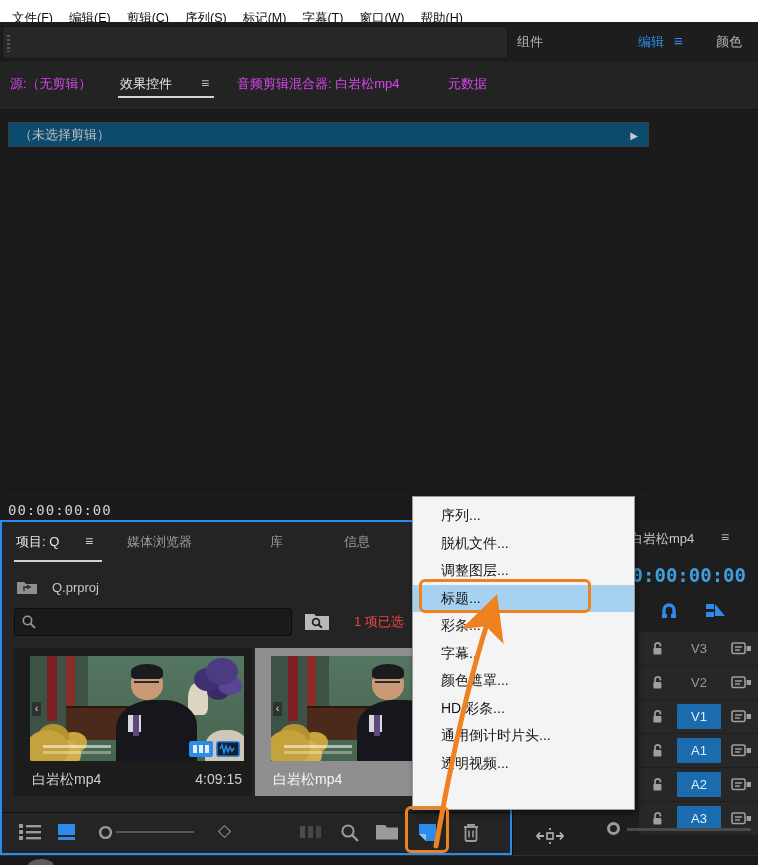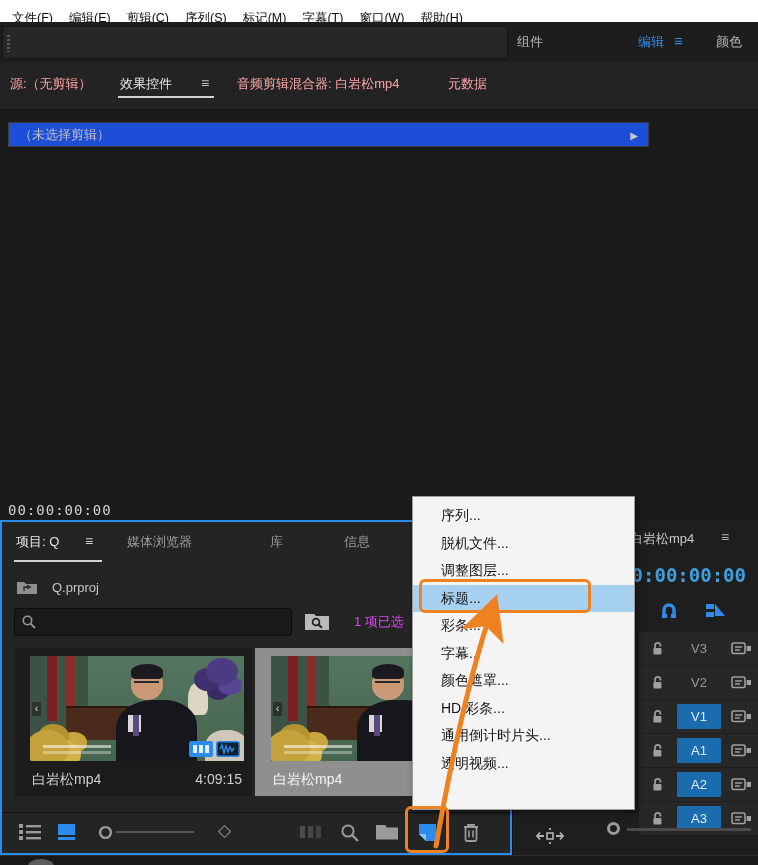--- a/index.html
+++ b/index.html
@@ -22,49 +22,49 @@
   #ws-field { position:absolute; left:2px; top:4px; width:506px; height:33px; background:#272727;
               border:1px solid #151515; border-radius:2px; }
   #ws-grip { position:absolute; left:4px; top:8px; width:3px; height:17px;
              background:repeating-linear-gradient(#5a5a5a 0 2px, transparent 2px 4px); }
   .ws-label { position:absolute; top:0; height:40px; line-height:40px; font-size:13px; color:#b5b5b5; }
   .ws-label.active { color:var(--accent); }
   #ws-menu-icon { position:absolute; left:674px; top:0; height:40px; line-height:38px; font-size:15px; color:var(--accent); }
 
   
   #top-tabs { left:0; top:62px; width:758px; height:48px; background:#232323; border-bottom:1px solid #161616; }
-  .ttab { position:absolute; top:0; height:44px; line-height:44px; font-size:13px; color:#fca5a5; white-space:nowrap; }
+  .ttab { position:absolute; top:0; height:44px; line-height:44px; font-size:13px; color:#d946ef; white-space:nowrap; }
   .ttab.active { color:#e6e6e6; }
   .ttab-menu { position:absolute; left:201px; top:0; height:44px; line-height:42px; font-size:14px; color:#bdbdbd; }
   #ttab-underline { position:absolute; left:118px; top:34px; width:96px; height:2px; background:#d2d2d2; }
 
   
   #fx-panel { left:0; top:110px; width:758px; height:410px; background:#1b1b1b; }
-  #fx-header { position:absolute; left:8px; top:12px; width:641px; height:25px; background:#1d4ed8;
+  #fx-header { position:absolute; left:8px; top:12px; width:641px; height:25px; background:#0c4a6e;
                border:1px solid #3e3e3e; color:#bfbfbf; font-size:13px; line-height:23px; padding-left:10px; }
   #fx-expand { position:absolute; right:10px; top:1px; font-size:10px; color:#c9c9c9; line-height:23px; }
   #fx-body { position:absolute; left:8px; top:37px; width:641px; height:345px; background:#191919; }
   #fx-timecode { position:absolute; left:8px; top:392px; font-family:"DejaVu Sans Mono", monospace;
                  font-size:14px; letter-spacing:1px; color:#d2d2d2; }
 
   
   #project-panel { left:0; top:520px; width:512px; height:335px; background:#242424;
                    border:2px solid var(--accent); }
   .ptab { position:absolute; top:0; height:40px; line-height:40px; font-size:13px; color:#9b9b9b; white-space:nowrap; }
   .ptab.active { color:#e8e8e8; }
   #ptab-menu { position:absolute; left:83px; top:0; height:40px; line-height:38px; font-size:14px; color:#cdcdcd; }
   #ptab-underline { position:absolute; left:12px; top:38px; width:88px; height:2px; background:#d2d2d2; }
   #proj-file-row { position:absolute; left:14px; top:54px; height:22px; display:flex; align-items:center; gap:14px; }
   #proj-file-name { font-size:13px; color:#c7c7c7; }
   #search-box { position:absolute; left:12px; top:86px; width:278px; height:28px; background:#1a1a1a;
                 border:1px solid #0c0c0c; border-radius:3px; }
   #search-input { position:absolute; left:26px; top:1px; width:246px; height:24px; background:transparent;
                   border:none; outline:none; color:#ddd; font-size:13px; }
   #find-btn { position:absolute; left:301px; top:88px; width:30px; height:24px; }
-  #selection-status { position:absolute; left:352px; top:86px; height:28px; line-height:28px; font-size:13px; color:#d946ef; }
+  #selection-status { position:absolute; left:352px; top:86px; height:28px; line-height:28px; font-size:13px; color:#ef4444; }
 
   
   .tile { position:absolute; top:126px; height:148px; background:#1c1c1c; }
   #tile-1 { left:12px; width:238px; }
   #tile-2 { left:253px; width:238px; background:#8f8f8f; }
   .thumb { position:absolute; left:16px; top:8px; width:214px; height:105px; overflow:hidden;
            background:linear-gradient(#547560,#46654f); }
   .tile-label-row { position:absolute; left:0; bottom:6px; width:100%; height:22px; }
   .tile-name { position:absolute; left:18px; font-size:14px; color:#cfcfcf; line-height:22px; }
   #tile-2 .tile-name { color:#f5f5f5; }

